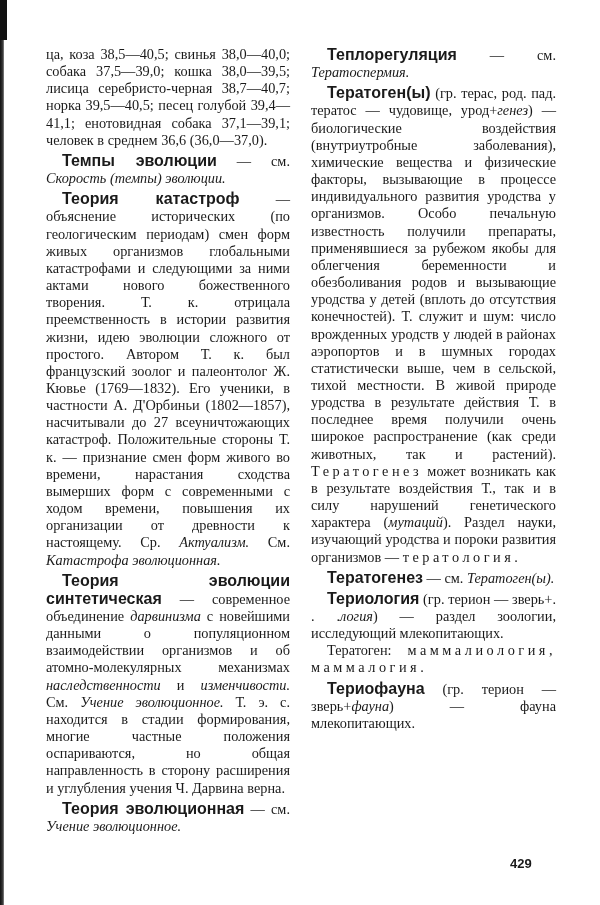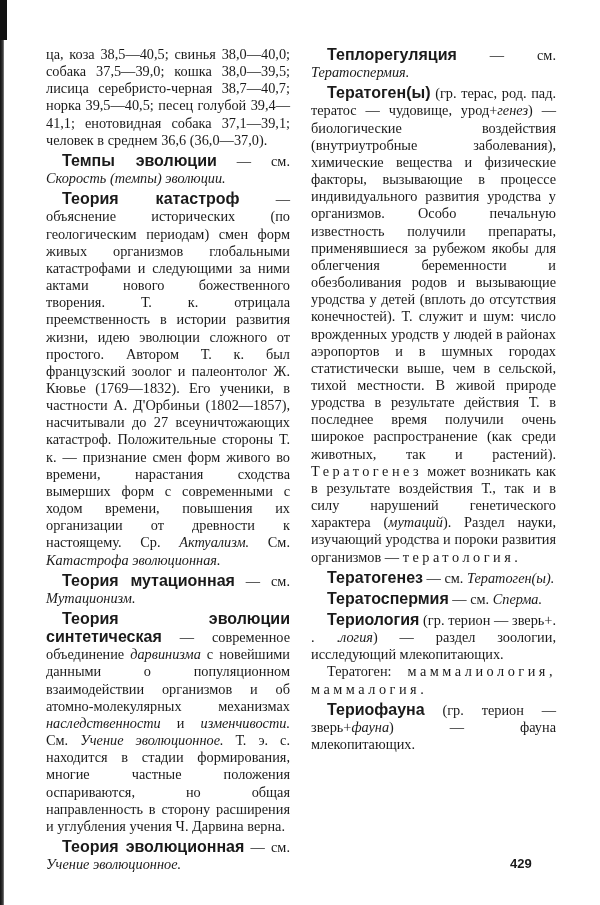--- a/index.html
+++ b/index.html
@@ -75,38 +75,36 @@
 <div class="spine-top"></div>
 
 <div class="column col-left">
 
   <p class="entry continuation"><span>ца, коза 38,5—40,5; свинья 38,0—40,0; собака 37,5—39,0; кошка 38,0—39,5; лисица серебристо-черная 38,7—40,7; норка 39,5—40,5; песец голубой 39,4—41,1; енотовидная собака 37,1—39,1; человек в среднем 36,6 (36,0—37,0).</span></p>
 
   <p class="entry"><span class="term">Темпы эволюции</span><span> — см. </span><span class="ref">Скорость (темпы) эволюции.</span></p>
 
   <p class="entry"><span class="term">Теория катастроф</span><span> — объяснение исторических (по геологическим периодам) смен форм живых организмов глобальными катастрофами и следующими за ними актами нового божественного творения. Т. к. отрицала преемственность в истории развития жизни, идею эволюции сложного от простого. Автором Т. к. был французский зоолог и палеонтолог Ж. Кювье (1769—1832). Его ученики, в частности А. Д'Орбиньи (1802—1857), насчитывали до 27 всеуничтожающих катастроф. Положительные стороны Т. к. — признание смен форм живого во времени, нарастания сходства вымерших форм с современными с ходом времени, повышения их организации от древности к настоящему. Ср. </span><span class="ref">Актуализм.</span><span> См. </span><span class="ref">Катастрофа эволюционная.</span></p>
 
-  <p class="entry"><span class="term">Теория мутационная</span><span> — см. </span><span class="ref">Мутационизм.</span></p>
 
 
   <p class="entry"><span class="term">Теория эволюции синтетическая</span><span> — современное объединение </span><span class="it">дарвинизма</span><span> с новейшими данными о популяционном взаимодействии организмов и об атомно-молекулярных механизмах </span><span class="it">наследственности</span><span> и </span><span class="it">изменчивости.</span><span> См. </span><span class="it">Учение эволюционное.</span><span> Т. э. с. находится в стадии формирования, многие частные положения оспариваются, но общая направленность в сторону расширения и углубления учения Ч. Дарвина верна.</span></p>
 
   <p class="entry"><span class="term">Теория эволюционная</span><span> — см. </span><span class="ref">Учение эволюционное.</span></p>
 
 </div>
 
 <div class="column col-right">
 
   <p class="entry"><span class="term">Теплорегуляция</span><span> — см. </span><span class="ref">Тератоспермия.</span></p>
 
   <p class="entry"><span class="term">Тератоген(ы)</span><span> (гр. терас, род. пад. тератос — чудовище, урод+</span><span class="it">генез</span><span>) — биологические воздействия (внутриутробные заболевания), химические вещества и физические факторы, вызывающие в процессе индивидуального развития уродства у организмов. Особо печальную известность получили препараты, применявшиеся за рубежом якобы для облегчения беременности и обезболивания родов и вызывающие уродства у детей (вплоть до отсутствия конечностей). Т. служит и шум: число врожденных уродств у людей в районах аэропортов и в шумных городах статистически выше, чем в сельской, тихой местности. В живой природе уродства в результате действия Т. в последнее время получили очень широкое распространение (как среди животных, так и растений). </span><span class="spaced">Тератогенез</span><span> может возникать как в результате воздействия Т., так и в силу нарушений генетического характера (</span><span class="it">мутаций</span><span>). Раздел науки, изучающий уродства и пороки развития организмов — </span><span class="spaced">тератология.</span></p>
 
   <p class="entry"><span class="term">Тератогенез</span><span> — см. </span><span class="ref">Тератоген(ы).</span></p>
 
-  <p class="entry"><span class="term">Тератоспермия</span><span> — см. </span><span class="ref">Сперма.</span></p>
 
   <p class="entry" style="margin-bottom:0"><span class="term">Териология</span><span> (гр. терион — зверь+. . .</span><span class="it">логия</span><span>) — раздел зоологии, исследующий млекопитающих.</span></p>
 
   <p class="entry"><span>Тератоген: </span><span class="spaced">маммалиология, маммалогия.</span></p>
 
   <p class="entry"><span class="term">Териофауна</span><span> (гр. терион — зверь+</span><span class="it">фауна</span><span>) — фауна млекопитающих.</span></p>
 
 
 </div>
 

